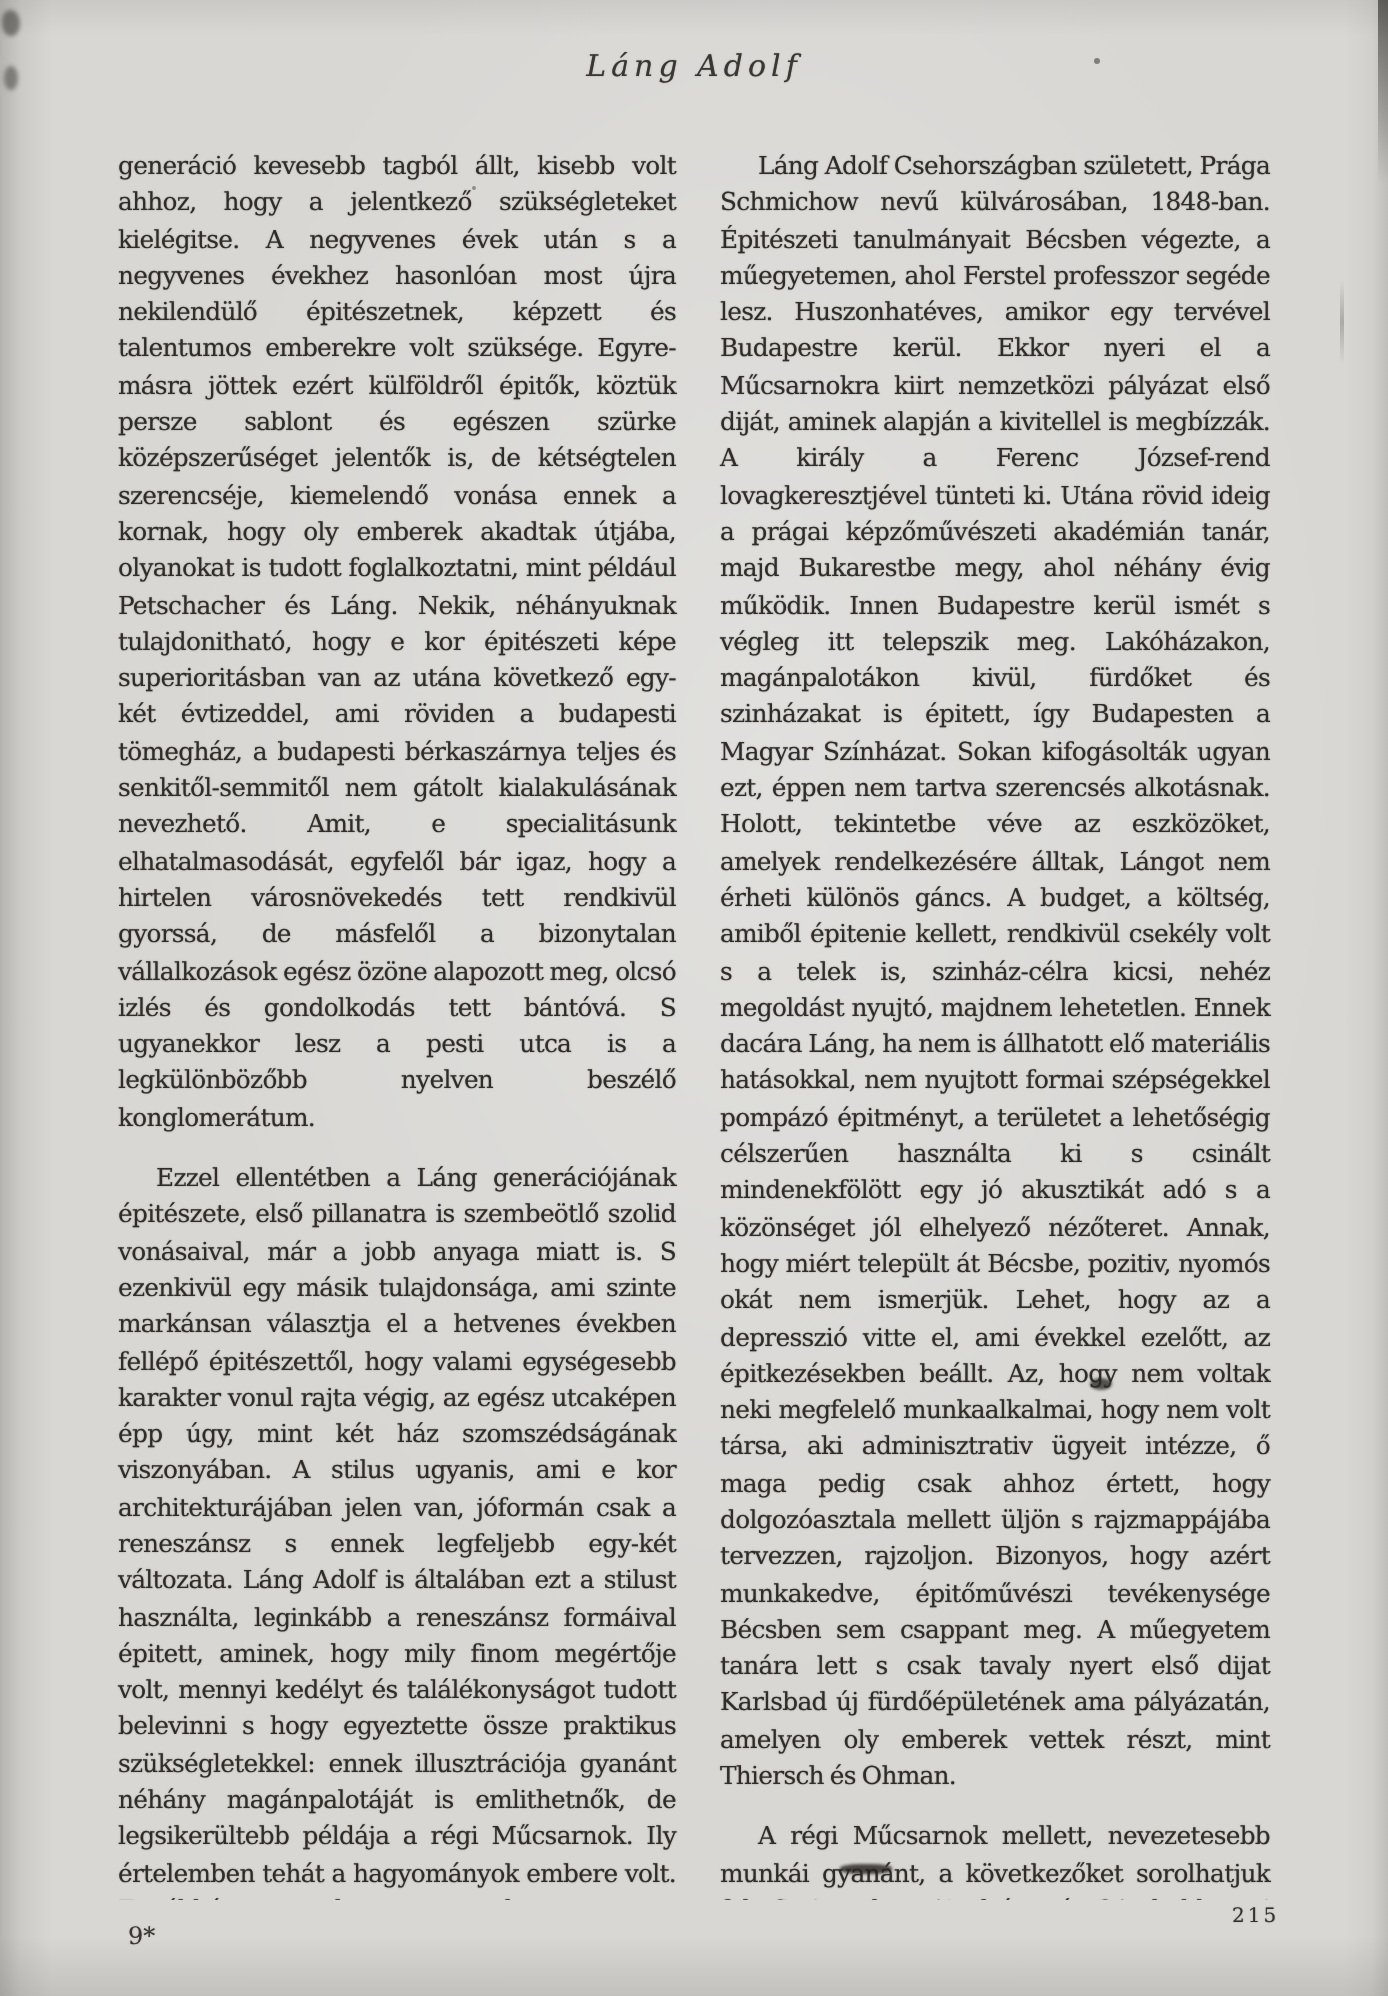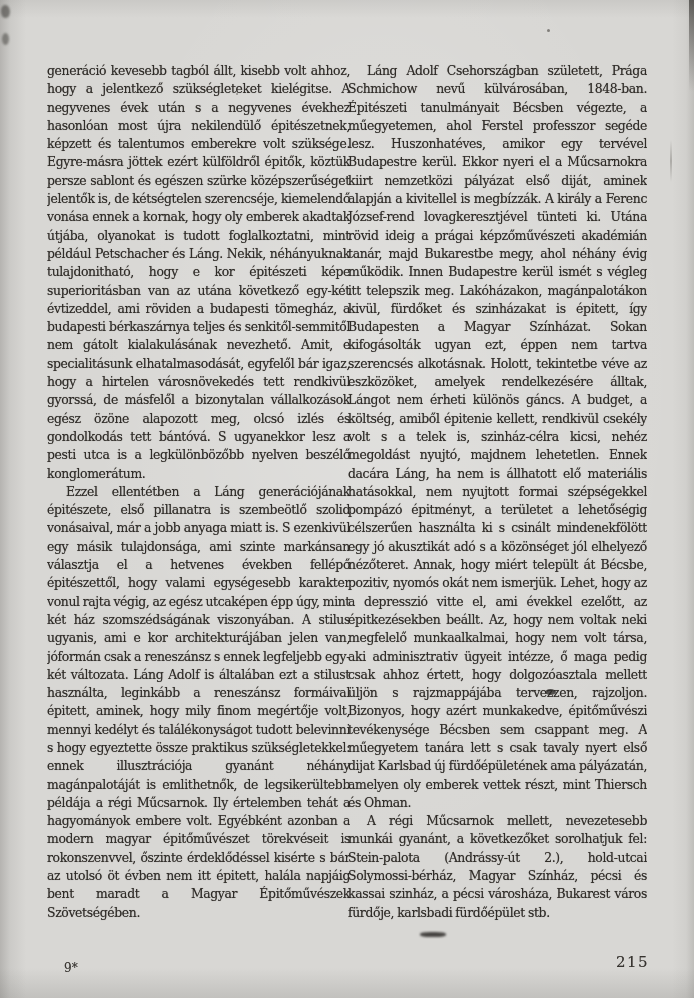--- a/index.html
+++ b/index.html
@@ -33,48 +33,49 @@
     text-align:justify;
     font-size:12.4px;
     line-height:18.3px;
     letter-spacing:-0.35px;
     word-spacing:-0.6px;
     color:#302d29;
     text-shadow:0 0 0.7px rgba(48,44,40,0.6);
   }
   .col-left{left:47px;width:303px;}
   .col-right{left:348px;width:299px;}
-  .col p{margin:0;padding:0;}
+  .col p{margin:12px;padding:0;}
   .col p.indent{text-indent:19px;}
   .signature-mark{
     position:absolute;left:64px;top:961px;
     font-size:12px;color:#3a3733;
     text-shadow:0 0 0.6px rgba(50,46,42,0.5);
   }
   .page-number{
     position:absolute;left:616px;top:953px;
-    font-size:15px;letter-spacing:1.5px;color:#36332f;
+    font-size:10px;letter-spacing:1.5px;color:#36332f;
     text-shadow:0 0 0.6px rgba(50,46,42,0.5);
   }
   
   .mark{position:absolute;pointer-events:none;}
   .mark-corner-tl{left:1px;top:5px;width:9px;height:13px;background:rgba(55,53,50,0.55);border-radius:45% 55% 50% 50%;filter:blur(1px);}
   .mark-edge-left{left:2px;top:33px;width:7px;height:12px;background:rgba(60,58,54,0.5);border-radius:50%;filter:blur(1px);}
   .mark-edge-right{right:0;top:0;width:5px;height:92px;background:linear-gradient(180deg,rgba(45,43,40,0.65),rgba(45,43,40,0));}
   .mark-crease{left:670px;top:140px;width:2px;height:42px;background:linear-gradient(180deg,rgba(255,255,255,0) ,rgba(120,117,112,0.45),rgba(255,255,255,0));}
   .speck-1{left:547px;top:29px;width:3px;height:3px;background:rgba(70,67,62,0.6);border-radius:50%;}
   .speck-2{left:236px;top:93px;width:2px;height:2px;background:rgba(70,67,62,0.5);border-radius:50%;}
   .smudge-1{left:545px;top:689px;width:11px;height:6px;background:rgba(40,38,35,0.75);border-radius:50%;filter:blur(0.7px);}
   .smudge-2{left:420px;top:932px;width:26px;height:5px;background:rgba(35,33,30,0.8);border-radius:40%;filter:blur(0.8px);}
 </style>
 </head>
 <body>
 
 <div class="page">
 
+  <div class="running-head">Láng Adolf</div>
 
   <div class="col col-left">
     <p>generáció kevesebb tagból állt, kisebb volt ahhoz, hogy a jelentkező szükségleteket kielégitse. A negyvenes évek után s a negyvenes évekhez hasonlóan most újra nekilendülő épitészetnek, képzett és talentumos emberekre volt szüksége. Egyre-másra jöttek ezért külföldről épitők, köztük persze sablont és egészen szürke középszerűséget jelentők is, de kétségtelen szerencséje, kiemelendő vonása ennek a kornak, hogy oly emberek akadtak útjába, olyanokat is tudott foglalkoztatni, mint például Petschacher és Láng. Nekik, néhányuknak tulajdonitható, hogy e kor épitészeti képe superioritásban van az utána következő egy-két évtizeddel, ami röviden a budapesti tömegház, a budapesti bérkaszárnya teljes és senkitől-semmitől nem gátolt kialakulásának nevezhető. Amit, e specialitásunk elhatalmasodását, egyfelől bár igaz, hogy a hirtelen városnövekedés tett rendkivül gyorssá, de másfelől a bizonytalan vállalkozások egész özöne alapozott meg, olcsó izlés és gondolkodás tett bántóvá. S ugyanekkor lesz a pesti utca is a legkülönbözőbb nyelven beszélő konglomerátum.</p>
     <p class="indent">Ezzel ellentétben a Láng generációjának épitészete, első pillanatra is szembeötlő szolid vonásaival, már a jobb anyaga miatt is. S ezenkivül egy másik tulajdonsága, ami szinte markánsan választja el a hetvenes években fellépő épitészettől, hogy valami egységesebb karakter vonul rajta végig, az egész utcaképen épp úgy, mint két ház szomszédságának viszonyában. A stilus ugyanis, ami e kor architekturájában jelen van, jóformán csak a reneszánsz s ennek legfeljebb egy-két változata. Láng Adolf is általában ezt a stilust használta, leginkább a reneszánsz formáival épitett, aminek, hogy mily finom megértője volt, mennyi kedélyt és találékonyságot tudott belevinni s hogy egyeztette össze praktikus szükségletekkel: ennek illusztrációja gyanánt néhány magánpalotáját is emlithetnők, de legsikerültebb példája a régi Műcsarnok. Ily értelemben tehát a hagyományok embere volt. Egyébként azonban a modern magyar épitőművészet törekvéseit is rokonszenvvel, őszinte érdeklődéssel kisérte s bár az utolsó öt évben nem itt épitett, halála napjáig bent maradt a Magyar Épitőművészek Szövetségében.</p>
   </div>
 
   <div class="col col-right">
     <p class="indent">Láng Adolf Csehországban született, Prága Schmichow nevű külvárosában, 1848-ban. Épitészeti tanulmányait Bécsben végezte, a műegyetemen, ahol Ferstel professzor segéde lesz. Huszonhatéves, amikor egy tervével Budapestre kerül. Ekkor nyeri el a Műcsarnokra kiirt nemzetközi pályázat első diját, aminek alapján a kivitellel is megbízzák. A király a Ferenc József-rend lovagkeresztjével tünteti ki. Utána rövid ideig a prágai képzőművészeti akadémián tanár, majd Bukarestbe megy, ahol néhány évig működik. Innen Budapestre kerül ismét s végleg itt telepszik meg. Lakóházakon, magánpalotákon kivül, fürdőket és szinházakat is épitett, így Budapesten a Magyar Színházat. Sokan kifogásolták ugyan ezt, éppen nem tartva szerencsés alkotásnak. Holott, tekintetbe véve az eszközöket, amelyek rendelkezésére álltak, Lángot nem érheti különös gáncs. A budget, a költség, amiből épitenie kellett, rendkivül csekély volt s a telek is, szinház-célra kicsi, nehéz megoldást nyujtó, majdnem lehetetlen. Ennek dacára Láng, ha nem is állhatott elő materiális hatásokkal, nem nyujtott formai szépségekkel pompázó épitményt, a területet a lehetőségig célszerűen használta ki s csinált mindenekfölött egy jó akusztikát adó s a közönséget jól elhelyező nézőteret. Annak, hogy miért települt át Bécsbe, pozitiv, nyomós okát nem ismerjük. Lehet, hogy az a depresszió vitte el, ami évekkel ezelőtt, az épitkezésekben beállt. Az, hogy nem voltak neki megfelelő munkaalkalmai, hogy nem volt társa, aki adminisztrativ ügyeit intézze, ő maga pedig csak ahhoz értett, hogy dolgozóasztala mellett üljön s rajzmappájába tervezzen, rajzoljon. Bizonyos, hogy azért munkakedve, épitőművészi tevékenysége Bécsben sem csappant meg. A műegyetem tanára lett s csak tavaly nyert első dijat Karlsbad új fürdőépületének ama pályázatán, amelyen oly emberek vettek részt, mint Thiersch és Ohman.</p>
     <p class="indent">A régi Műcsarnok mellett, nevezetesebb munkái gyanánt, a következőket sorolhatjuk fel: Stein-palota (Andrássy-út 2.), hold-utcai Solymossi-bérház, Magyar Színház, pécsi és kassai szinház, a pécsi városháza, Bukarest város fürdője, karlsbadi fürdőépület stb.</p>
   </div>

